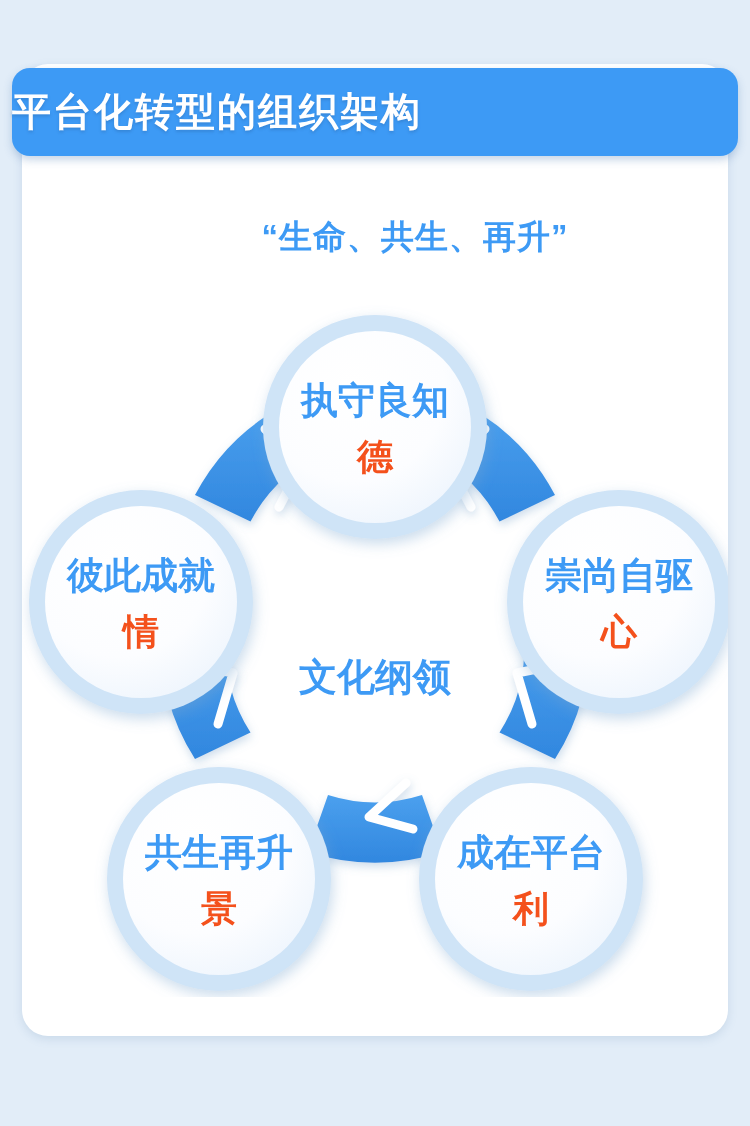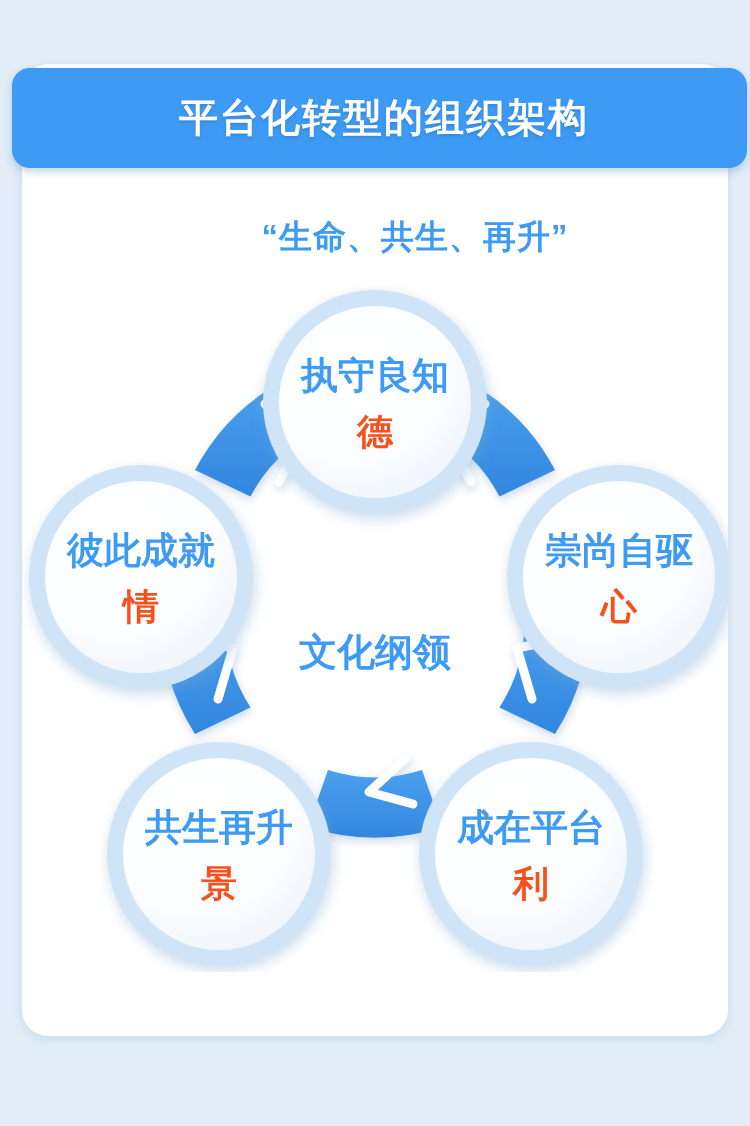--- a/index.html
+++ b/index.html
@@ -26,29 +26,27 @@
     border-radius: 26px;
     box-shadow: 0 3px 10px rgba(90, 130, 170, 0.18);
   }
 
   
   #header-banner {
     position: absolute;
     left: 12px;
     top: 68px;
     width: 726px;
-    height: 100px;
+    height: 88px;
     background: #3d9af5;
     border-radius: 18px;
     box-shadow: 0 4px 9px rgba(70, 120, 180, 0.30);
     display: flex;
     align-items: center;
-    justify-content: center;
     z-index: 5;
-    padding-left: 9px;
   }
   #header-title {
     color: #ffffff;
     font-size: 39px;
     font-weight: bold;
     letter-spacing: 2px;
     text-shadow: 0 2px 3px rgba(40, 90, 150, 0.30);
     white-space: nowrap;
   }
 
@@ -64,21 +62,21 @@
     font-weight: bold;
     letter-spacing: 1px;
     z-index: 5;
     margin-left: 40px;
   }
 
   
   #diagram-wrap {
     position: absolute;
     left: 22px;
-    top: 272px;
+    top: 297px;
     width: 558px;
     height: 700px;
     z-index: 4;
     text-align: center;
   }
   #diagram-svg {
     display: block;
     width: 706px;
     height: 700px;
   }

